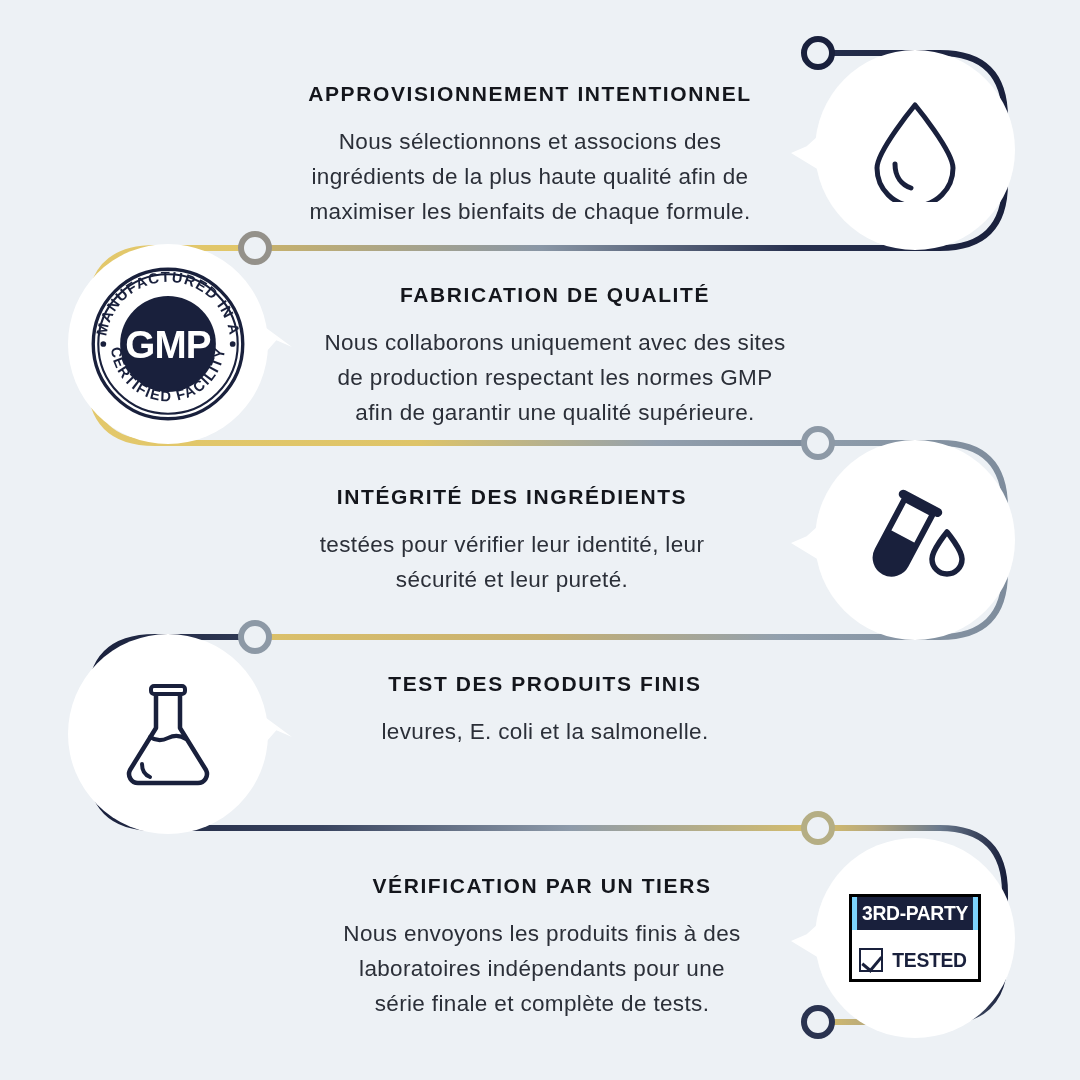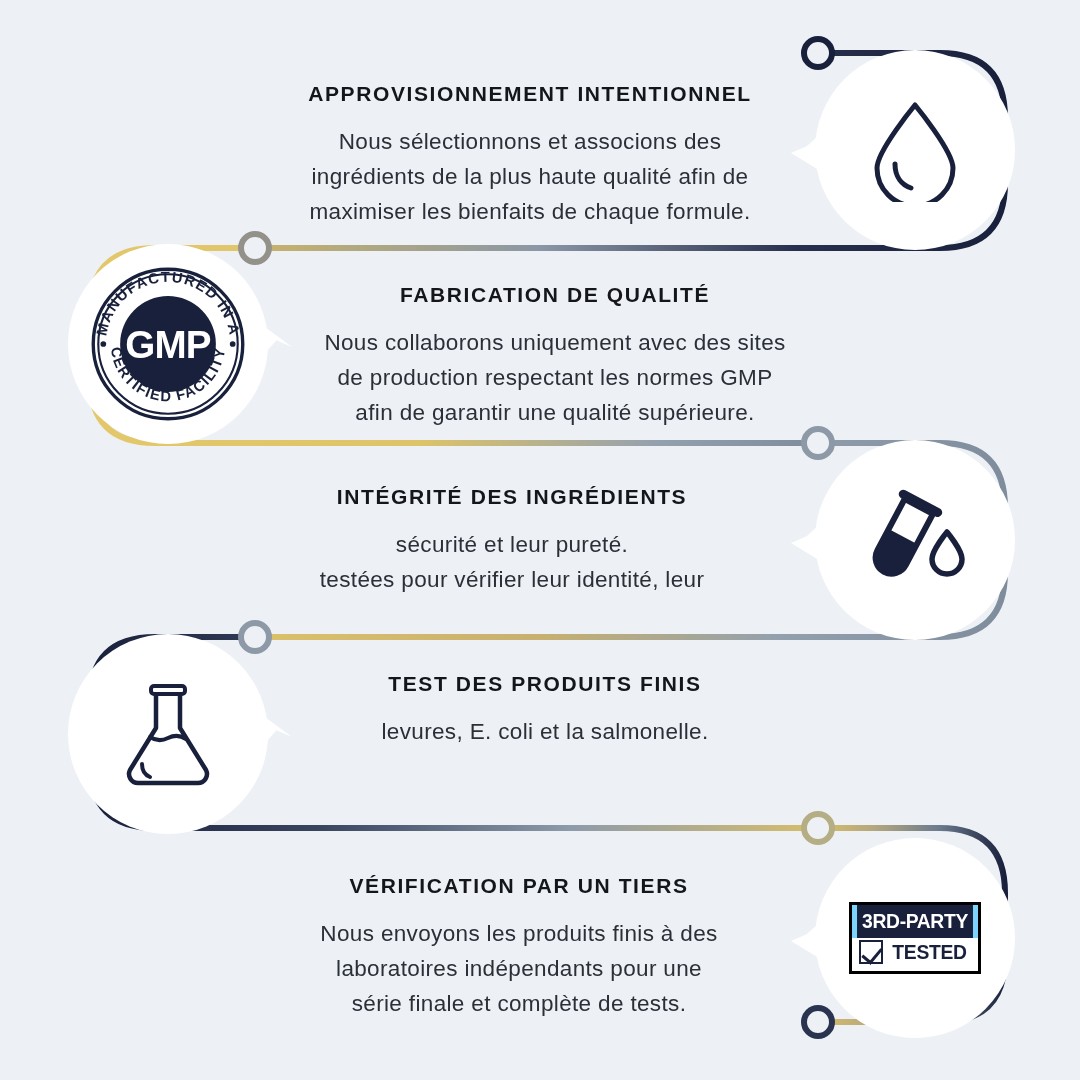--- a/index.html
+++ b/index.html
@@ -107,21 +107,21 @@
     letter-spacing: -0.4px;
     padding: 4px 0 5px;
     font-family: "Liberation Sans Narrow", "Liberation Sans", sans-serif;
     transform: scaleX(0.92);
   }
   .tp-badge .tp-bot {
     display: flex;
     align-items: center;
     justify-content: center;
     gap: 6px;
-    padding: 2px 0 7px;
+    padding: 18px 0 7px;
     background: #ffffff;
   }
   .tp-badge .tp-check {
     width: 24px; height: 24px;
     border: 2.5px solid #19203c;
     position: relative;
     flex: 0 0 auto;
   }
   .tp-badge .tp-check::after {
     content: "";
@@ -292,33 +292,33 @@
     <div class="body">
       <div>Nous sélectionnons et associons des</div>
       <div>ingrédients de la plus haute qualité afin de</div>
       <div>maximiser les bienfaits de chaque formule.</div>
     </div>
   </div>
 
   <div class="block" style="left:234px; top:485px; width:556px;">
     <div class="heading">INTÉGRITÉ DES INGRÉDIENTS</div>
     <div class="body">
+      <div>testées pour vérifier leur identité, leur</div>
       <div>sécurité et leur pureté.</div>
-      <div>testées pour vérifier leur identité, leur</div>
     </div>
   </div>
 
   <div class="block" style="left:310px; top:672px; width:470px;">
     <div class="heading">TEST DES PRODUITS FINIS</div>
     <div class="body">
       <div>levures, E. coli et la salmonelle.</div>
     </div>
   </div>
 
-  <div class="block" style="left:264px; top:874px; width:510px;text-align:center;">
+  <div class="block" style="left:287px; top:874px; width:510px;text-align:center;">
     <div class="heading">VÉRIFICATION PAR UN TIERS</div>
     <div class="body">
       <div>Nous envoyons les produits finis à des</div>
       <div>laboratoires indépendants pour une</div>
       <div>série finale et complète de tests.</div>
     </div>
   </div>
 
 </div>
 

